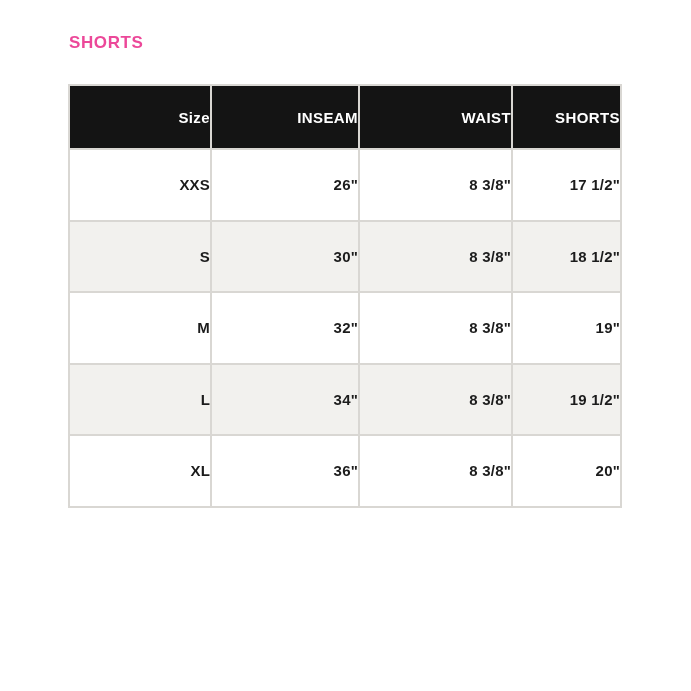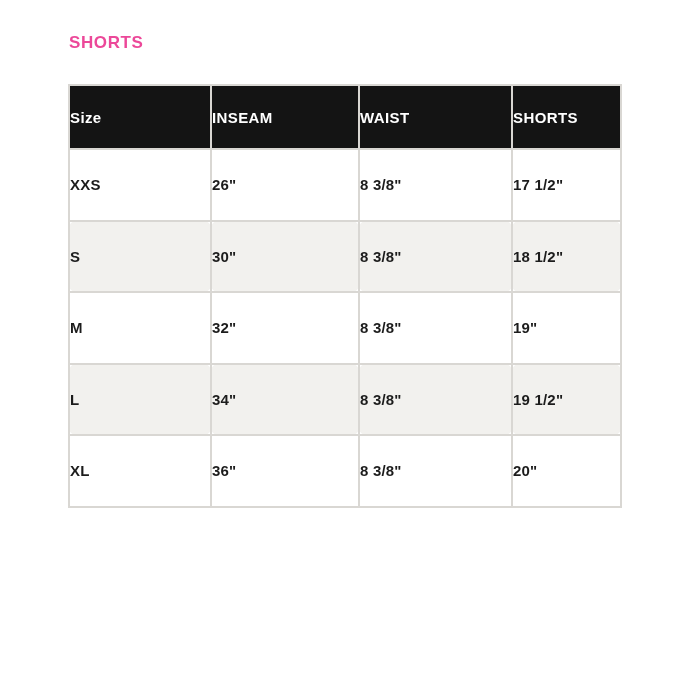--- a/index.html
+++ b/index.html
@@ -28,39 +28,38 @@
   }
   table.size-table {
     border-collapse: collapse;
     table-layout: fixed;
     margin: 33px 0 0 68px;
     width: 552px;
   }
   table.size-table th,
   table.size-table td {
     border: 2px solid #d9d7d3;
-    text-align: left;
+    text-align: right;
     vertical-align: middle;
     font-weight: 700;
     padding: 0;
   }
   table.size-table th {
     background: #141414;
     color: #ffffff;
     height: 62px;
     font-size: 15px;
     letter-spacing: 0.4px;
   }
   table.size-table td {
     height: 69.5px;
     font-size: 15px;
     color: #1c1c1c;
     background: #ffffff;
     letter-spacing: 0.2px;
-    border-radius: 7px;
   }
   table.size-table tbody tr:nth-child(even) td {
     background: #f2f1ee;
   }
   col.c0 { width: 142px; }
   col.c1 { width: 148px; }
   col.c2 { width: 153px; }
   col.c3 { width: 109px; }
 </style>
 </head>

